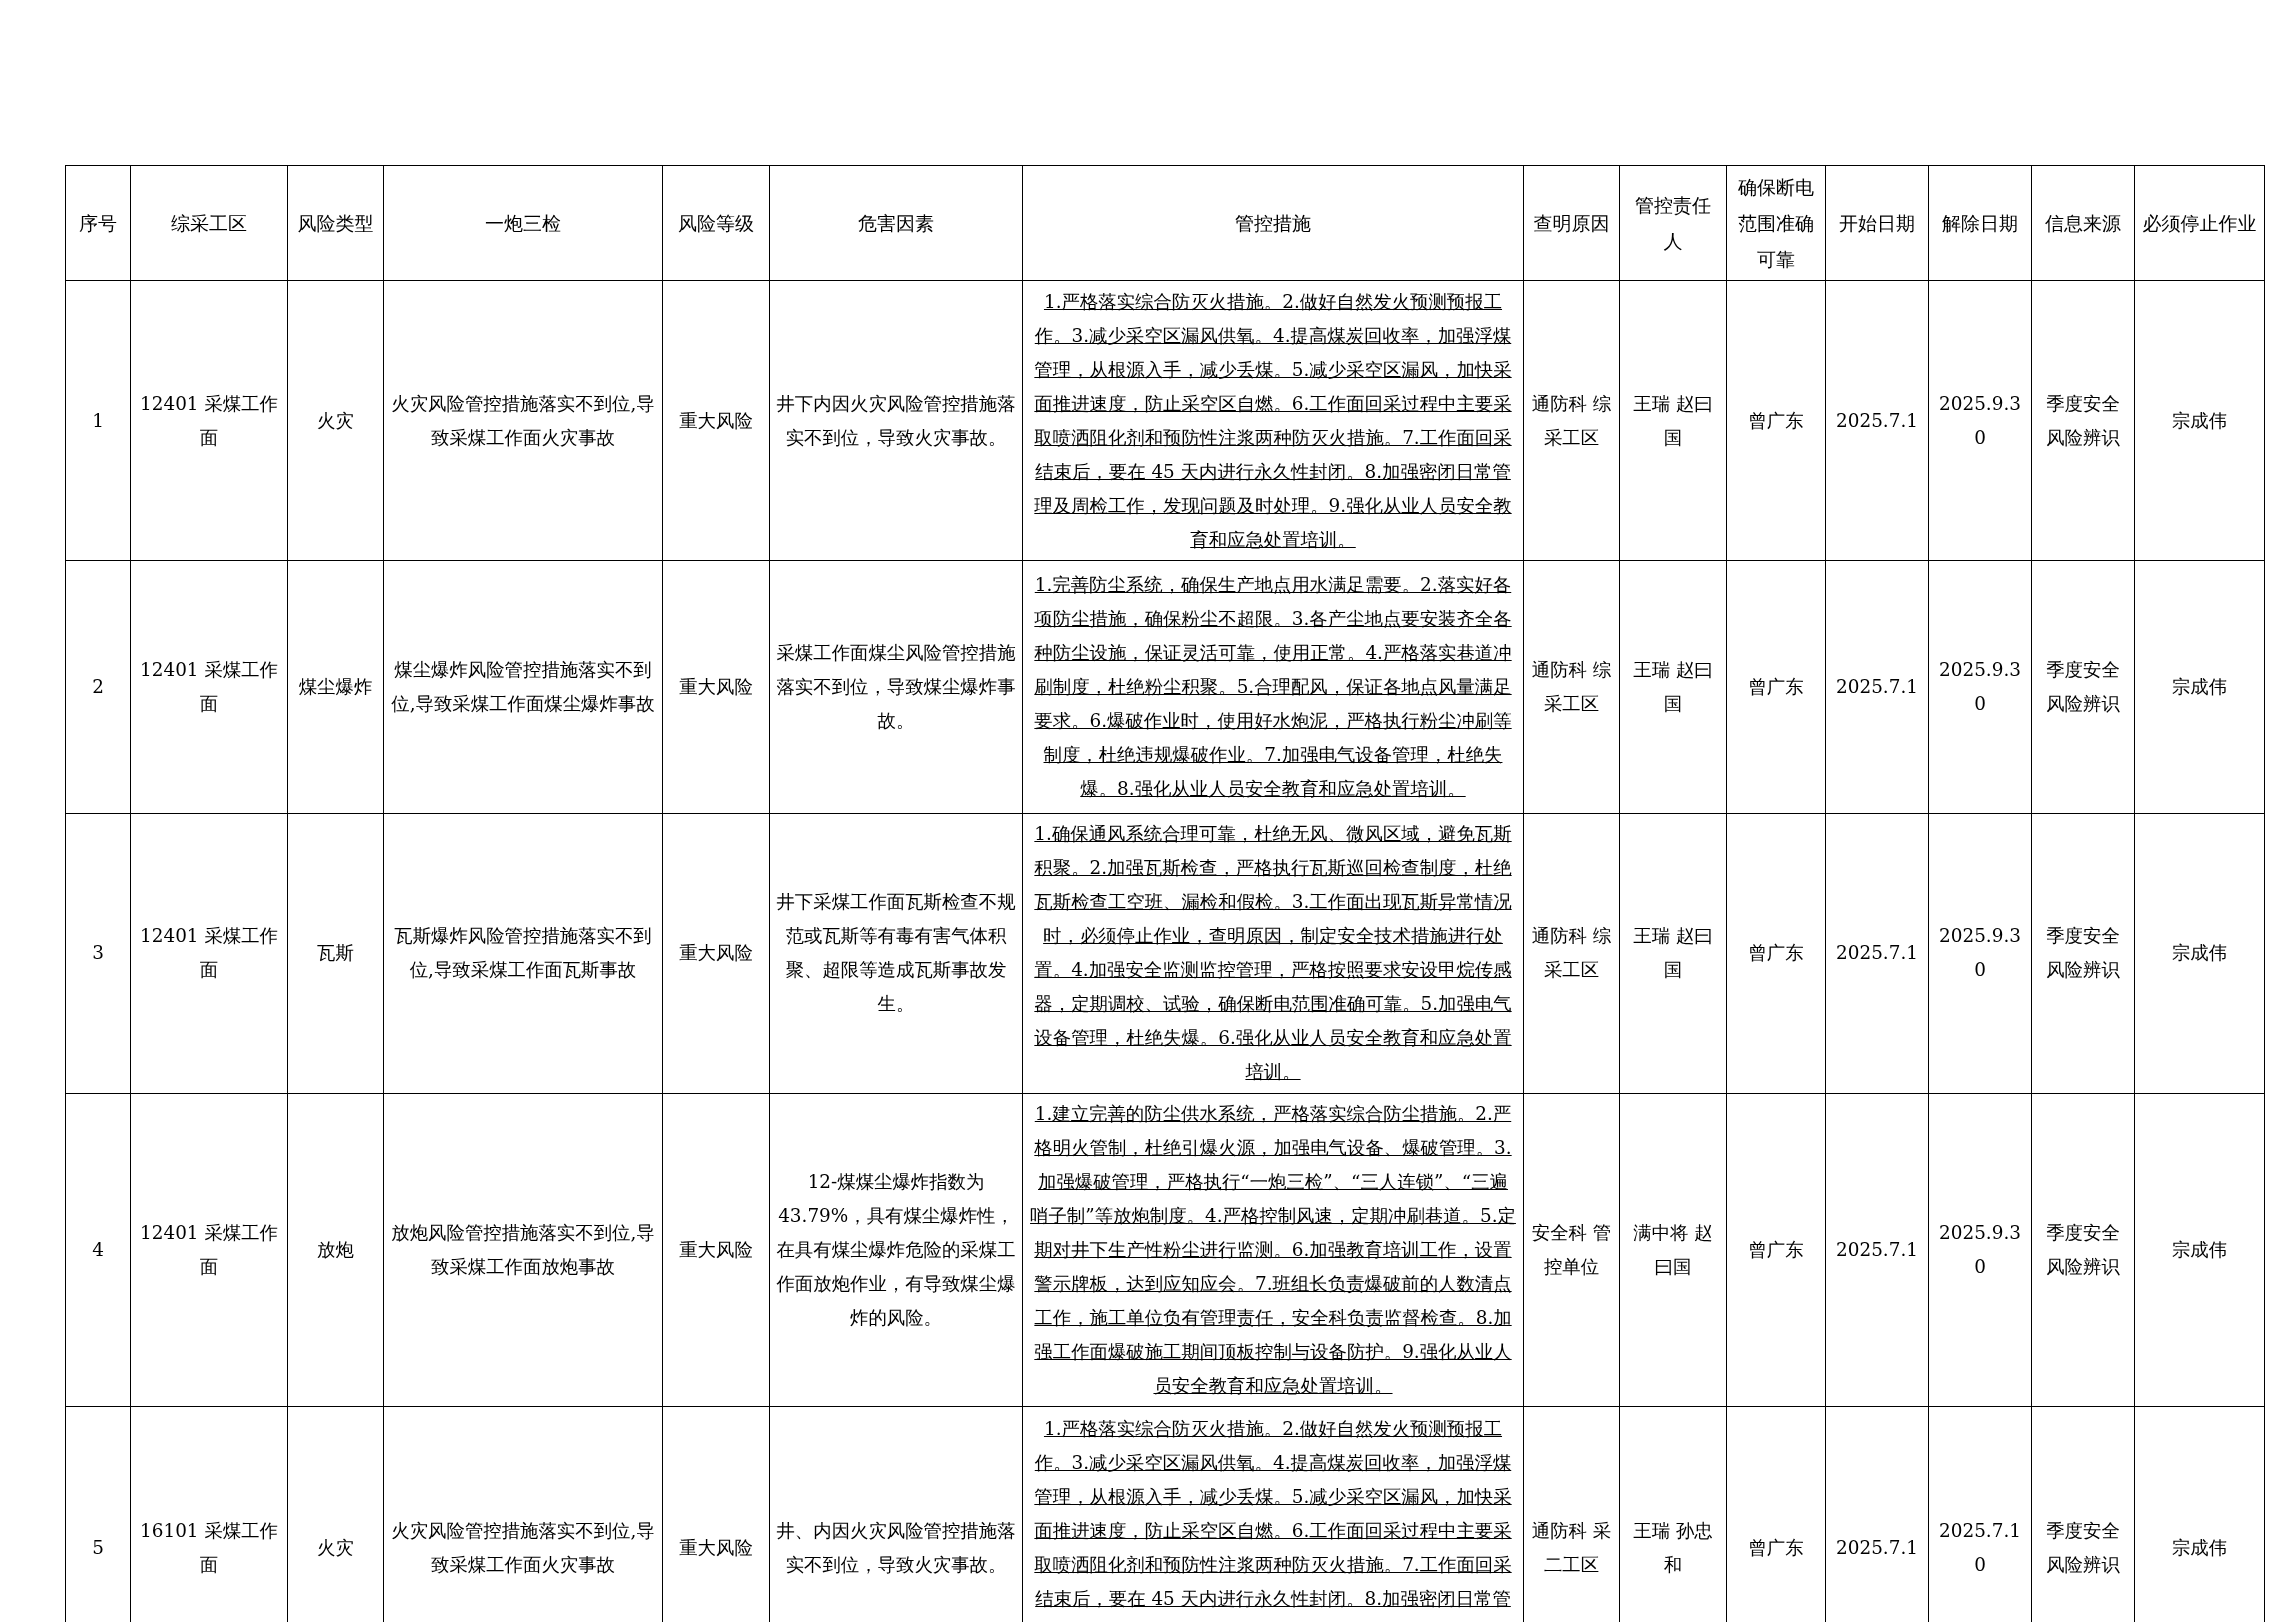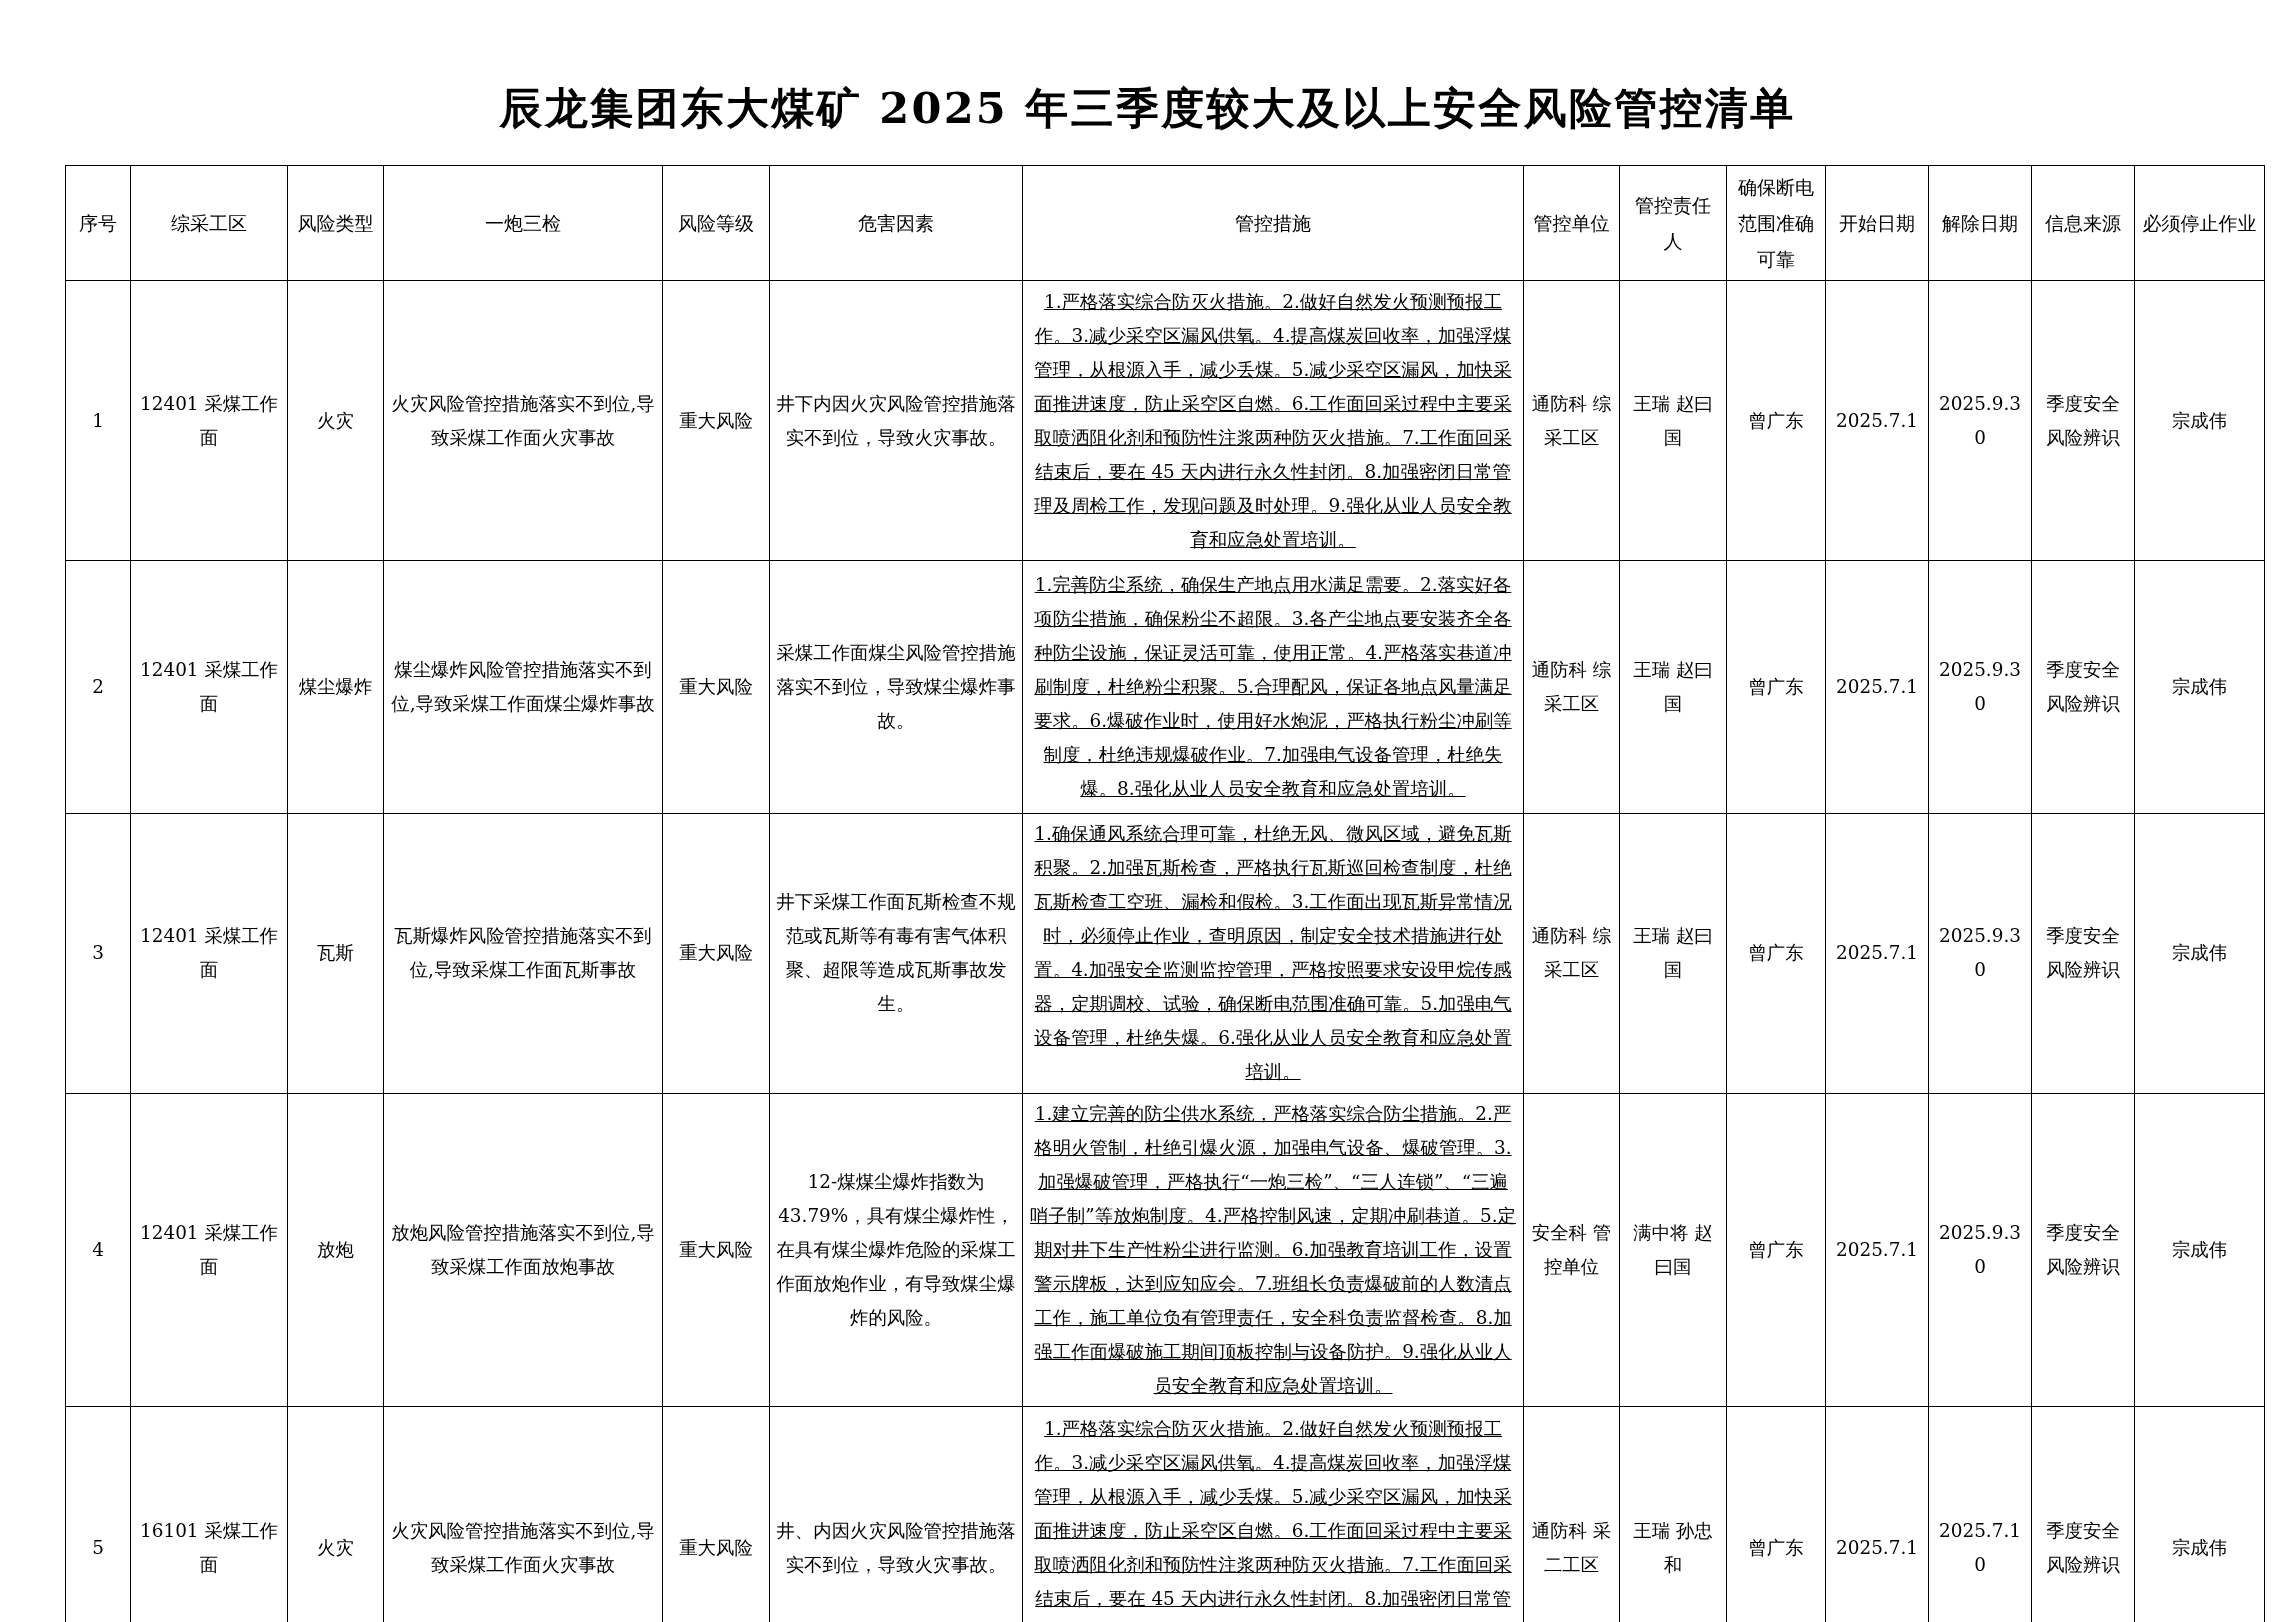--- a/index.html
+++ b/index.html
@@ -57,21 +57,20 @@
   tr.r2{height:253px;}
   tr.r3{height:260px;}
   tr.r4{height:302px;}
   tr.r5{height:283px;}
 </style>
 </head>
 <body>
 
 <div class="page">
 
-  <div class="title">辰龙集团东大煤矿 2025 年三季度较大及以上安全风险管控清单</div>
 
   <table class="risk">
     <colgroup>
       <col style="width:65px">
         <col style="width:157px">
         <col style="width:96px">
       <col style="width:279px">
         <col style="width:107px">
         <col style="width:253px">
       <col style="width:501px">
@@ -86,21 +85,21 @@
 
     <tbody>
         <tr>
       <th>序号</th>
       <th>综采工区</th>
       <th>风险类型</th>
       <th>一炮三检</th>
       <th>风险等级</th>
       <th>危害因素</th>
       <th>管控措施</th>
-      <th>管控单位</th>
+      <th>查明原因</th>
       <th>管控责任人</th>
       <th>确保断电范围准确可靠</th>
       <th>开始日期</th>
       <th>解除日期</th>
       <th>信息来源</th>
       <th>必须停止作业</th>
     </tr>
 
     <tr class="r1">
       <td>1</td>

